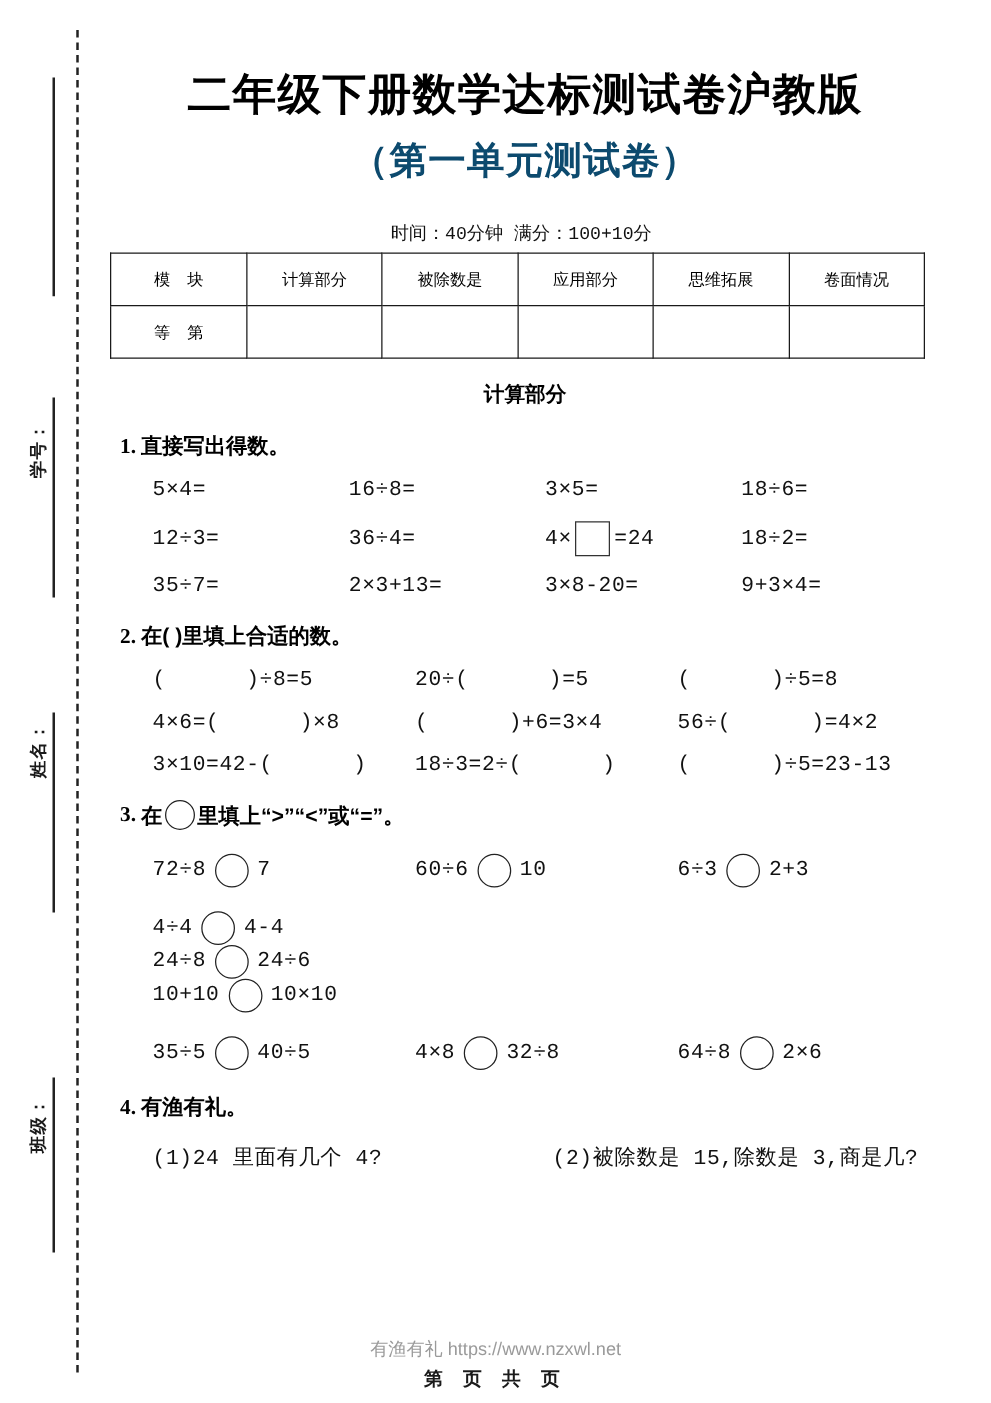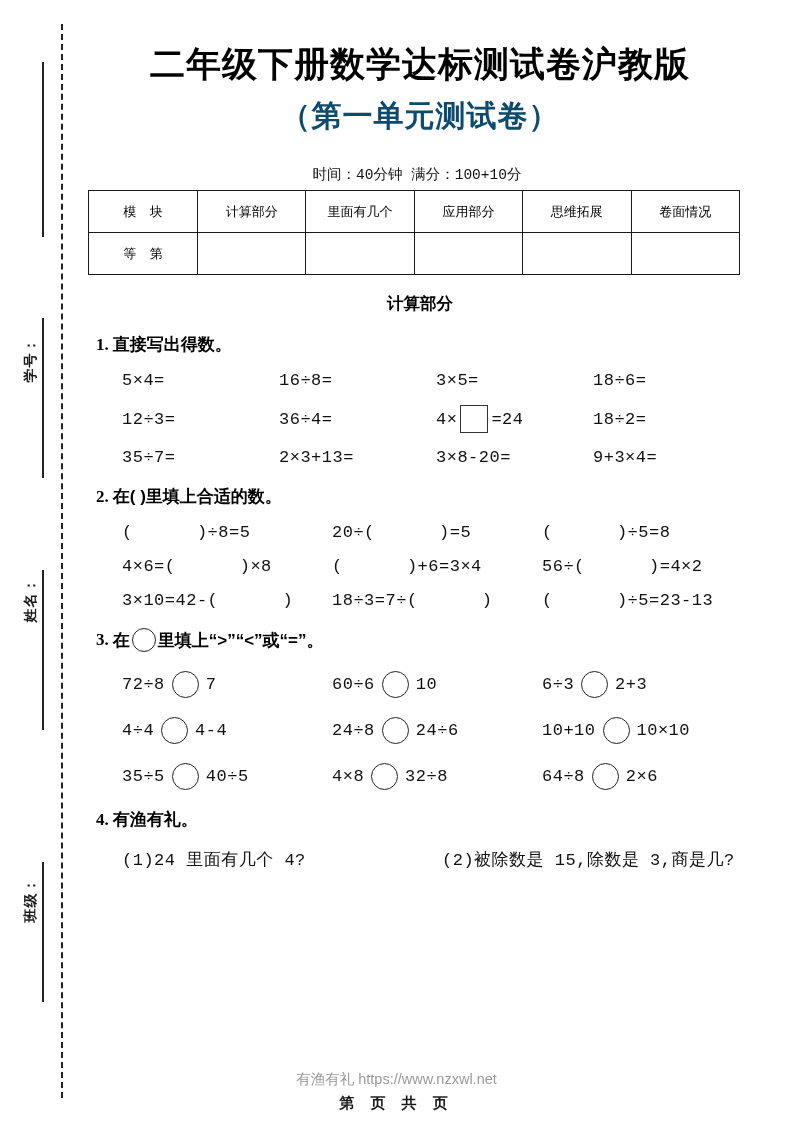--- a/index.html
+++ b/index.html
@@ -43,21 +43,21 @@
     color: #1a1a1a;
     transform-origin: 0 0;
     transform: rotate(-90deg) translate(-100%, 0);
     white-space: nowrap;
   }
 
   
   .page {
     position: absolute;
     left: 88px;
-    top: 0;
+    top: 12px;
     width: 664px;
     height: 1089px;
   }
 
   .title-main {
     text-align: center;
     font-family: "Liberation Sans", "DejaVu Sans", sans-serif;
     font-weight: bold;
     font-size: 35px;
     letter-spacing: 1px;
@@ -225,21 +225,21 @@
   <div class="title-main">二年级下册数学达标测试卷沪教版</div>
   <div class="title-sub">（第一单元测试卷）</div>
 
   <div class="meta-line">时间：40分钟  满分：100+10分</div>
 
   <table class="score-table">
     <tbody>
         <tr>
       <td class="label-cell">模 块</td>
       <td>计算部分</td>
-      <td>里面有几个</td>
+      <td>被除数是</td>
       <td>应用部分</td>
       <td>思维拓展</td>
       <td>卷面情况</td>
     </tr>
     <tr>
       <td class="label-cell">等 第</td>
       <td></td>
       <td></td>
       <td></td>
       <td></td>
@@ -290,21 +290,21 @@
     <span class="cell c3">20÷(      )=5</span>
     <span class="cell c3">(      )÷5=8</span>
   </div>
   <div class="row">
     <span class="cell c3">4×6=(      )×8</span>
     <span class="cell c3">(      )+6=3×4</span>
     <span class="cell c3">56÷(      )=4×2</span>
   </div>
   <div class="row">
     <span class="cell c3">3×10=42-(      )</span>
-    <span class="cell c3">18÷3=7÷(      )</span>
+    <span class="cell c3">18÷3=2÷(      )</span>
     <span class="cell c3">(      )÷5=23-13</span>
   </div>
 
   <div class="q-head">
     <span class="qnum">3.</span>
     <span>在</span>
     <span class="blank-circle sm"></span>
     <span>里填上“&gt;”“&lt;”或“=”。</span>
   </div>
 
@@ -319,21 +319,21 @@
       <span class="blank-circle"></span>
       <span>10</span>
     </span>
     <span class="cell c3">
       <span>6÷3</span>
       <span class="blank-circle"></span>
       <span>2+3</span>
     </span>
   </div>
 
-  <div class="row" style="margin-top:19px;">
+  <div class="row" style="margin-top:19px;flex-direction:column;">
     <span class="cell c3">
       <span>4÷4</span>
       <span class="blank-circle"></span>
       <span>4-4</span>
     </span>
     <span class="cell c3">
       <span>24÷8</span>
       <span class="blank-circle"></span>
       <span>24÷6</span>
     </span>

